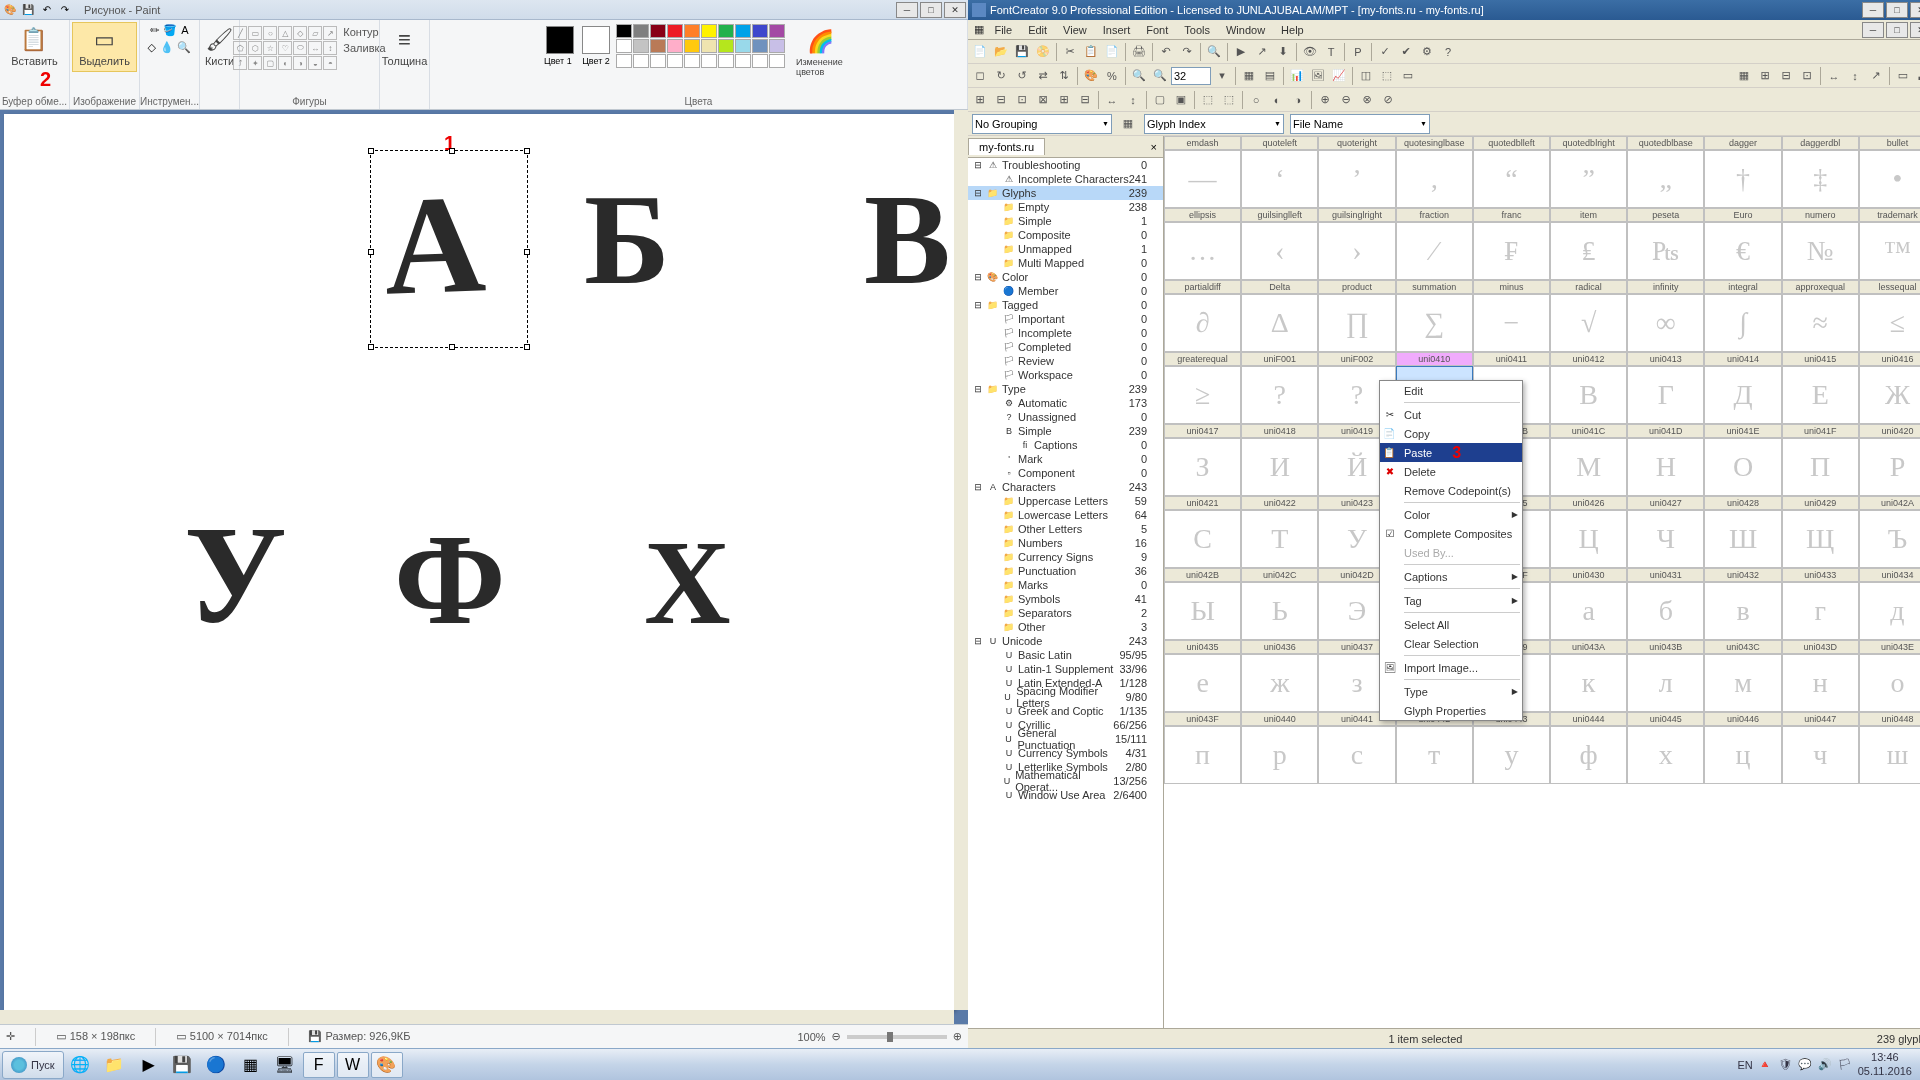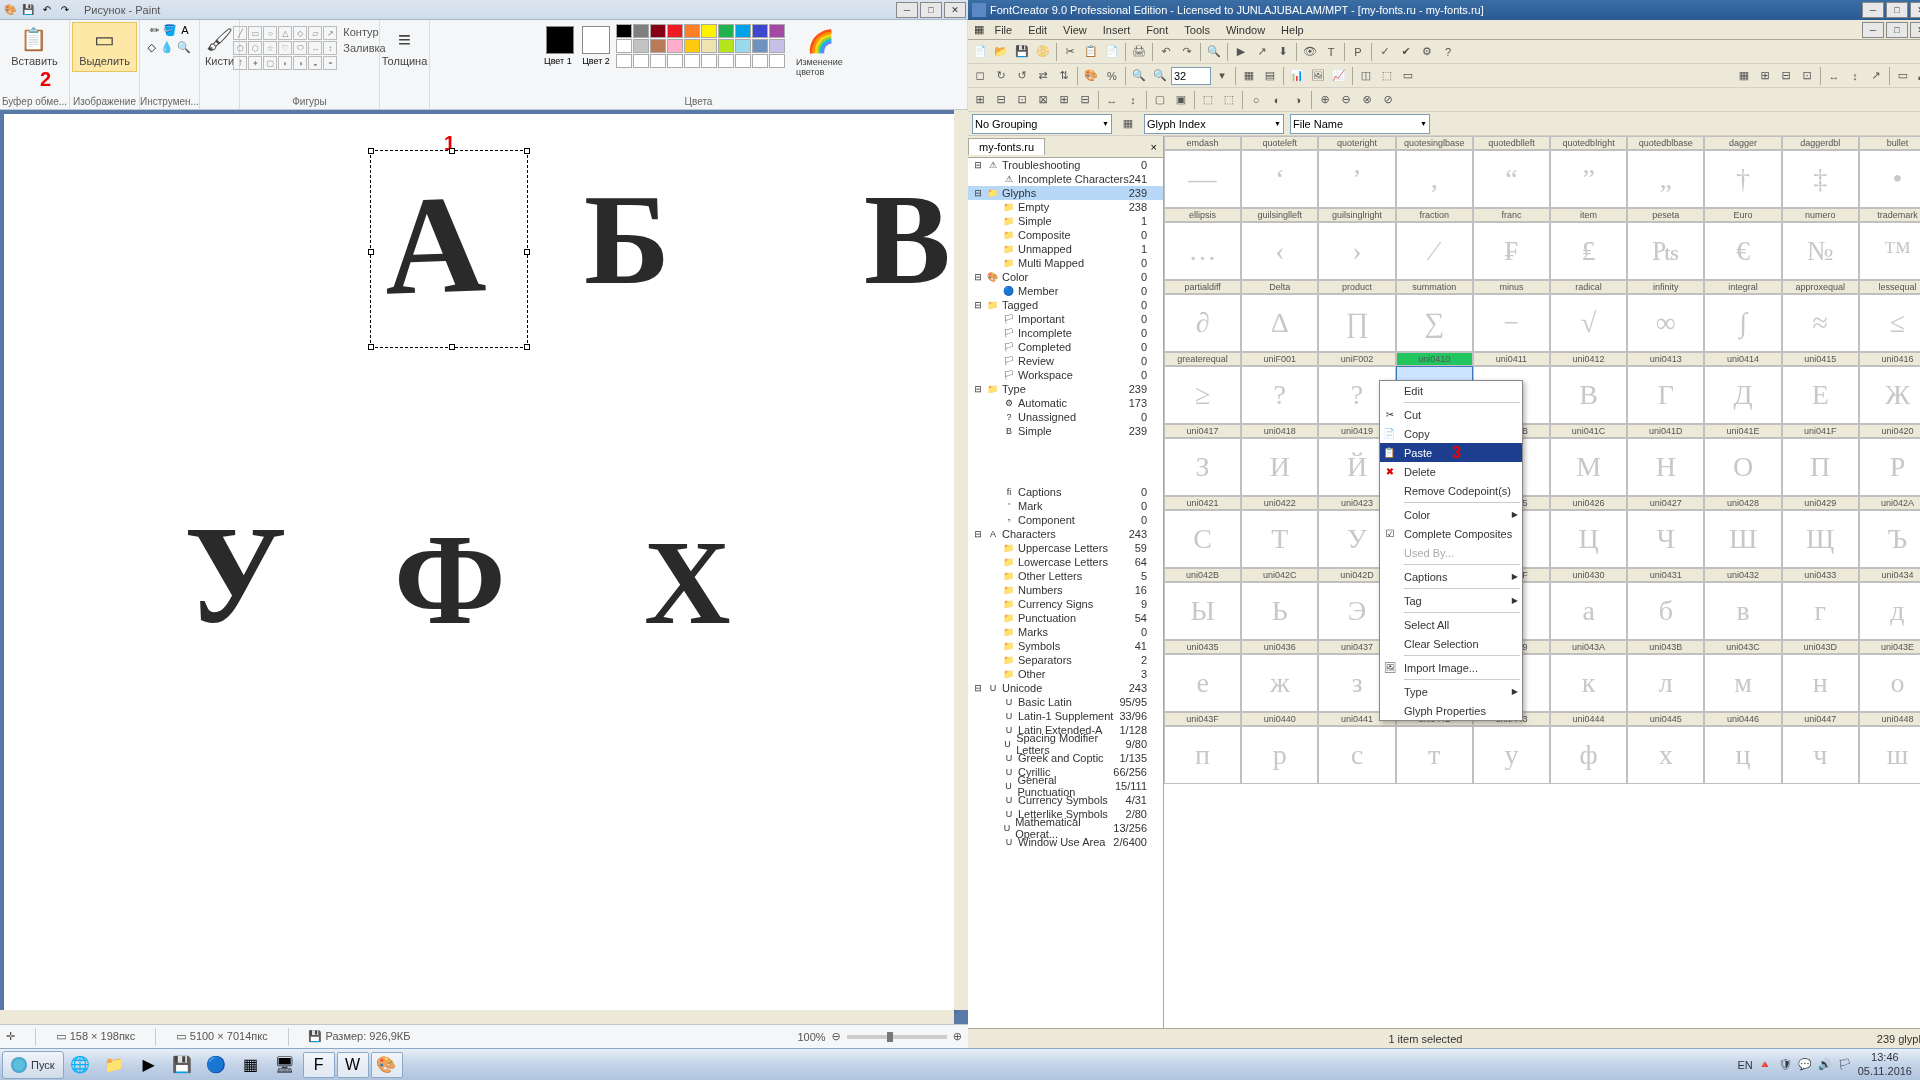--- a/index.html
+++ b/index.html
@@ -521,21 +521,21 @@
             <span class="tree-icon">?</span>
             <span>Unassigned</span>
             <span class="cnt">0</span>
           </div>
           <div class="tree-row" style="padding-left: 20px;">
             <span class="tree-icon"></span>
             <span class="tree-icon">B</span>
             <span>Simple</span>
             <span class="cnt">239</span>
           </div>
-          <div class="tree-row" style="padding-left: 20px; margin-top: 47px;">
+          <div class="tree-row" style="padding-left: 36px;">
             <span class="tree-icon"></span>
             <span class="tree-icon">fi</span>
             <span>Captions</span>
             <span class="cnt">0</span>
           </div>
           <div class="tree-row" style="padding-left: 20px;">
             <span class="tree-icon"></span>
             <span class="tree-icon">'</span>
             <span>Mark</span>
             <span class="cnt">0</span>
@@ -579,21 +579,21 @@
           <div class="tree-row" style="padding-left: 20px;">
             <span class="tree-icon"></span>
             <span class="tree-icon">📁</span>
             <span>Currency Signs</span>
             <span class="cnt">9</span>
           </div>
           <div class="tree-row" style="padding-left: 20px;">
             <span class="tree-icon"></span>
             <span class="tree-icon">📁</span>
             <span>Punctuation</span>
-            <span class="cnt">54</span>
+            <span class="cnt">36</span>
           </div>
           <div class="tree-row" style="padding-left: 20px;">
             <span class="tree-icon"></span>
             <span class="tree-icon">📁</span>
             <span>Marks</span>
             <span class="cnt">0</span>
           </div>
           <div class="tree-row" style="padding-left: 20px;">
             <span class="tree-icon"></span>
             <span class="tree-icon">📁</span>
@@ -757,21 +757,21 @@
             <div class="gc">√</div>
             <div class="gc">∞</div>
             <div class="gc">∫</div>
             <div class="gc">≈</div>
             <div class="gc">≤</div>
           </div>
           <div class="grid-header-row">
             <div class="gh">greaterequal</div>
             <div class="gh">uniF001</div>
             <div class="gh">uniF002</div>
-            <div class="gh" style="background: #22c55e;">uni0410</div>
+            <div class="gh" style="background: #f0abfc;">uni0410</div>
             <div class="gh">uni0411</div>
             <div class="gh">uni0412</div>
             <div class="gh">uni0413</div>
             <div class="gh">uni0414</div>
             <div class="gh">uni0415</div>
             <div class="gh">uni0416</div>
           </div>
           <div class="grid-cell-row">
             <div class="gc">≥</div>
             <div class="gc">?</div>

